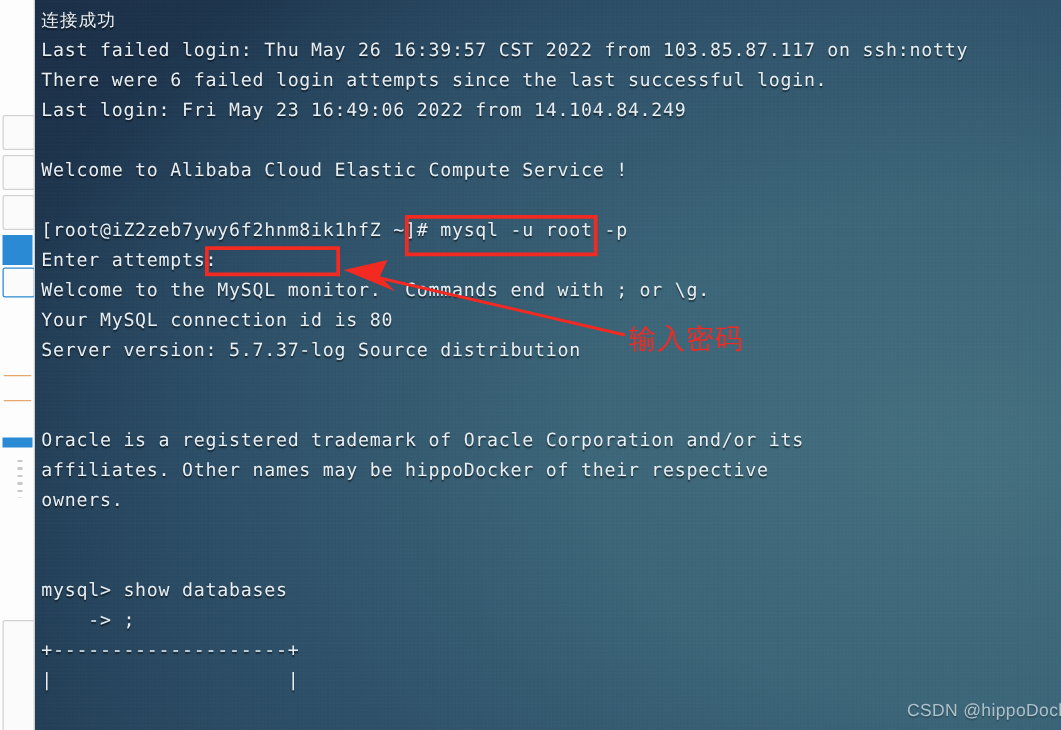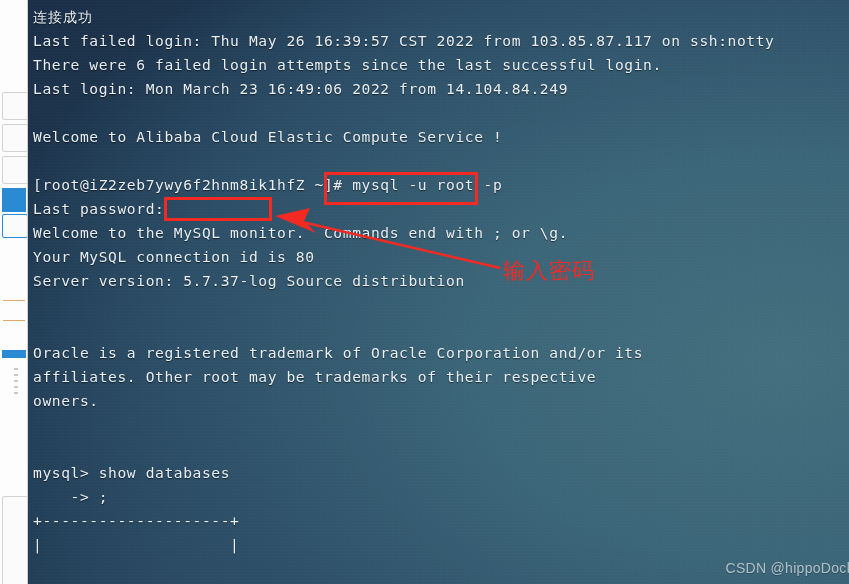--- a/index.html
+++ b/index.html
@@ -170,33 +170,33 @@
     <div class="bg-dots" style="top:368px;"></div>
     <div class="bg-strip" style="top:496px; height:88px;"></div>
     <div class="bg-border"></div>
   </div>
 
   <div id="terminal">
     <div id="term-lines">
         <div class="tline cjk">连接成功</div>
         <div class="tline">Last failed login: Thu May 26 16:39:57 CST 2022 from 103.85.87.117 on ssh:notty</div>
         <div class="tline">There were 6 failed login attempts since the last successful login.</div>
-        <div class="tline">Last login: Mon March 23 16:49:06 2022 from 14.104.84.249</div>
+        <div class="tline">Last login: Fri May 23 16:49:06 2022 from 14.104.84.249</div>
         <div class="tline blank">&nbsp;</div>
         <div class="tline">Welcome to Alibaba Cloud Elastic Compute Service !</div>
         <div class="tline blank">&nbsp;</div>
         <div class="tline">[root@iZ2zeb7ywy6f2hnm8ik1hfZ ~]# mysql -u root -p</div>
-        <div class="tline">Last password:</div>
+        <div class="tline">Enter attempts:</div>
         <div class="tline">Welcome to the MySQL monitor.  Commands end with ; or \g.</div>
         <div class="tline">Your MySQL connection id is 80</div>
         <div class="tline">Server version: 5.7.37-log Source distribution</div>
         <div class="tline blank">&nbsp;</div>
         <div class="tline blank">&nbsp;</div>
         <div class="tline">Oracle is a registered trademark of Oracle Corporation and/or its</div>
-        <div class="tline">affiliates. Other root may be trademarks of their respective</div>
+        <div class="tline">affiliates. Other names may be hippoDocker of their respective</div>
         <div class="tline">owners.</div>
         <div class="tline blank">&nbsp;</div>
         <div class="tline blank">&nbsp;</div>
         <div class="tline">mysql&gt; show databases</div>
         <div class="tline">    -&gt; ;</div>
         <div class="tline">+--------------------+</div>
         <div class="tline">|                    |</div>
       </div>
   </div>
 

